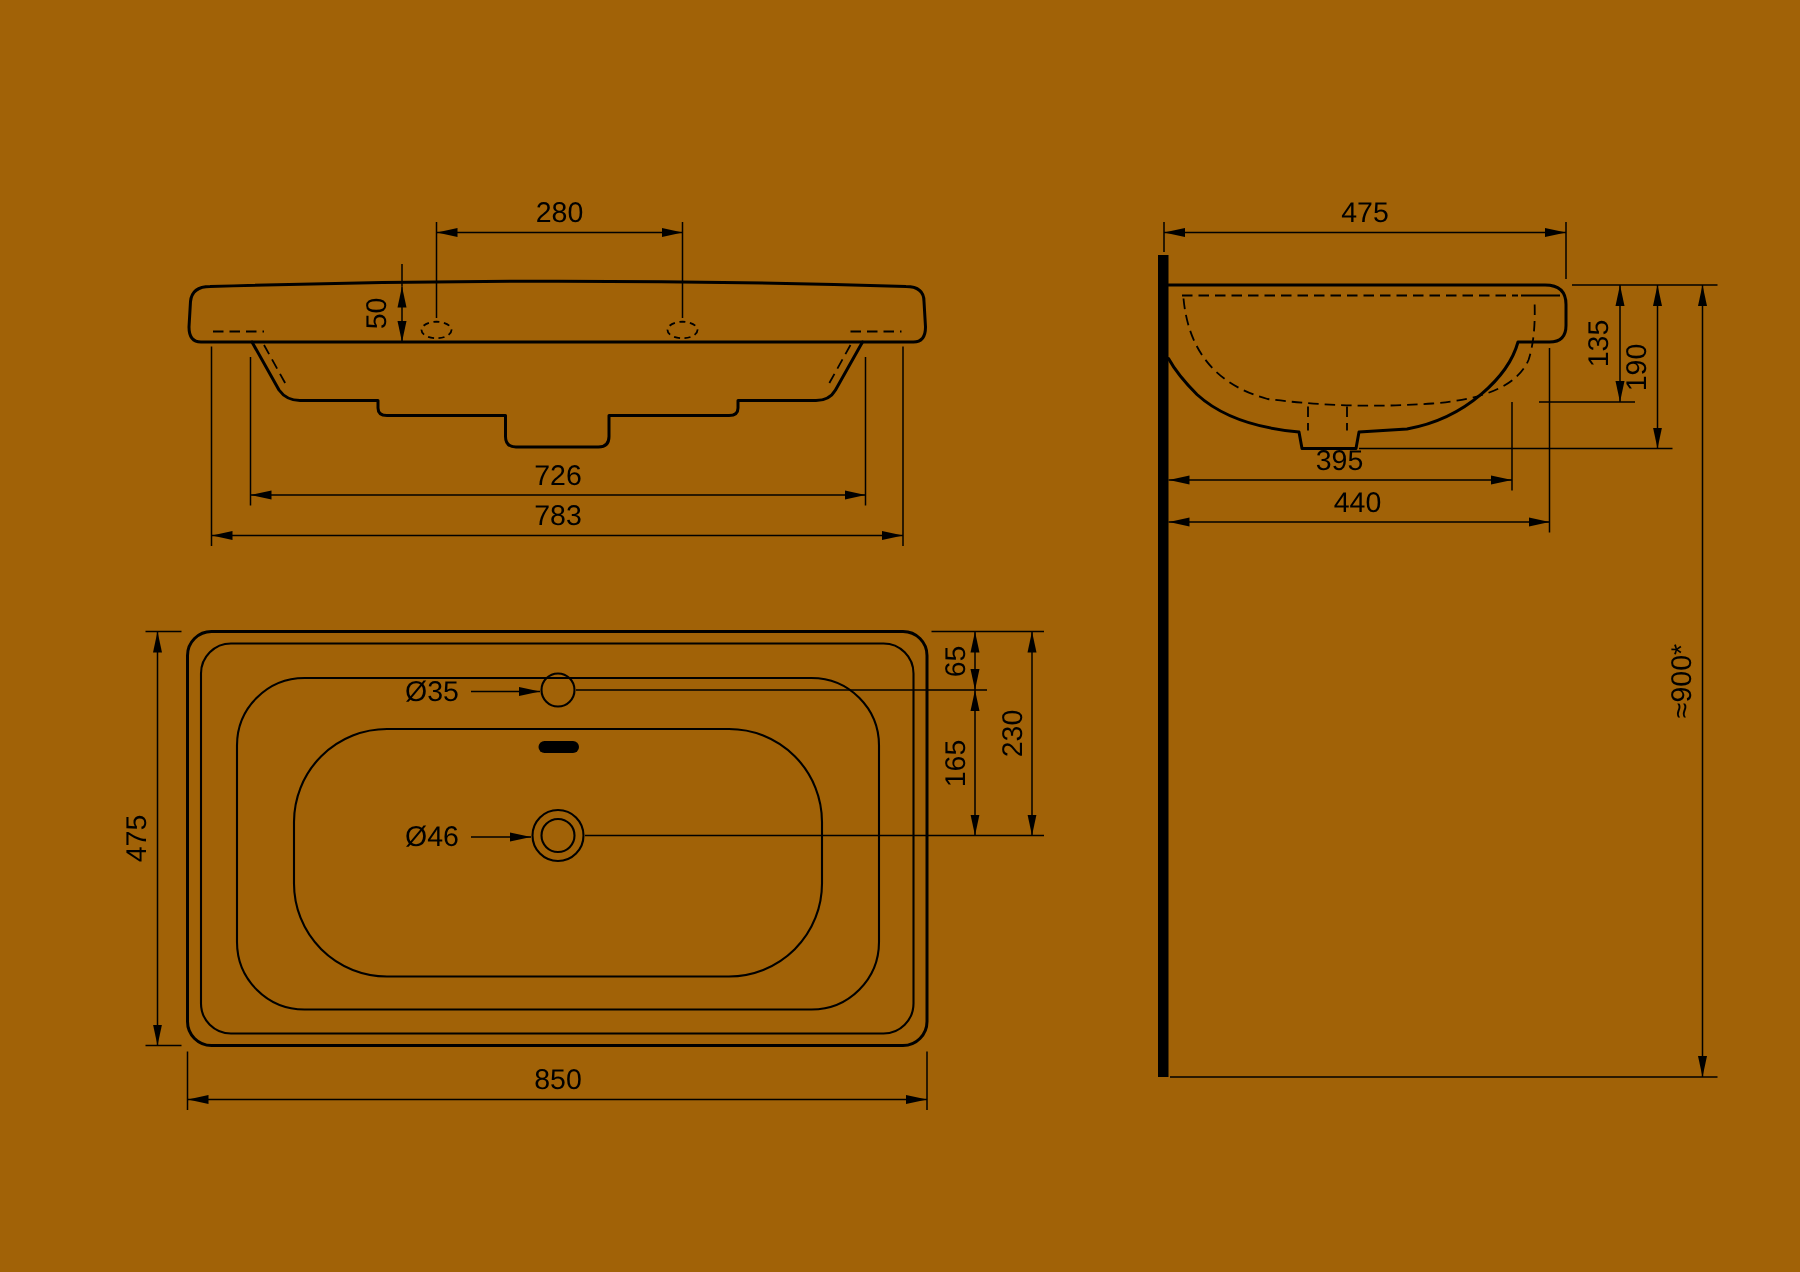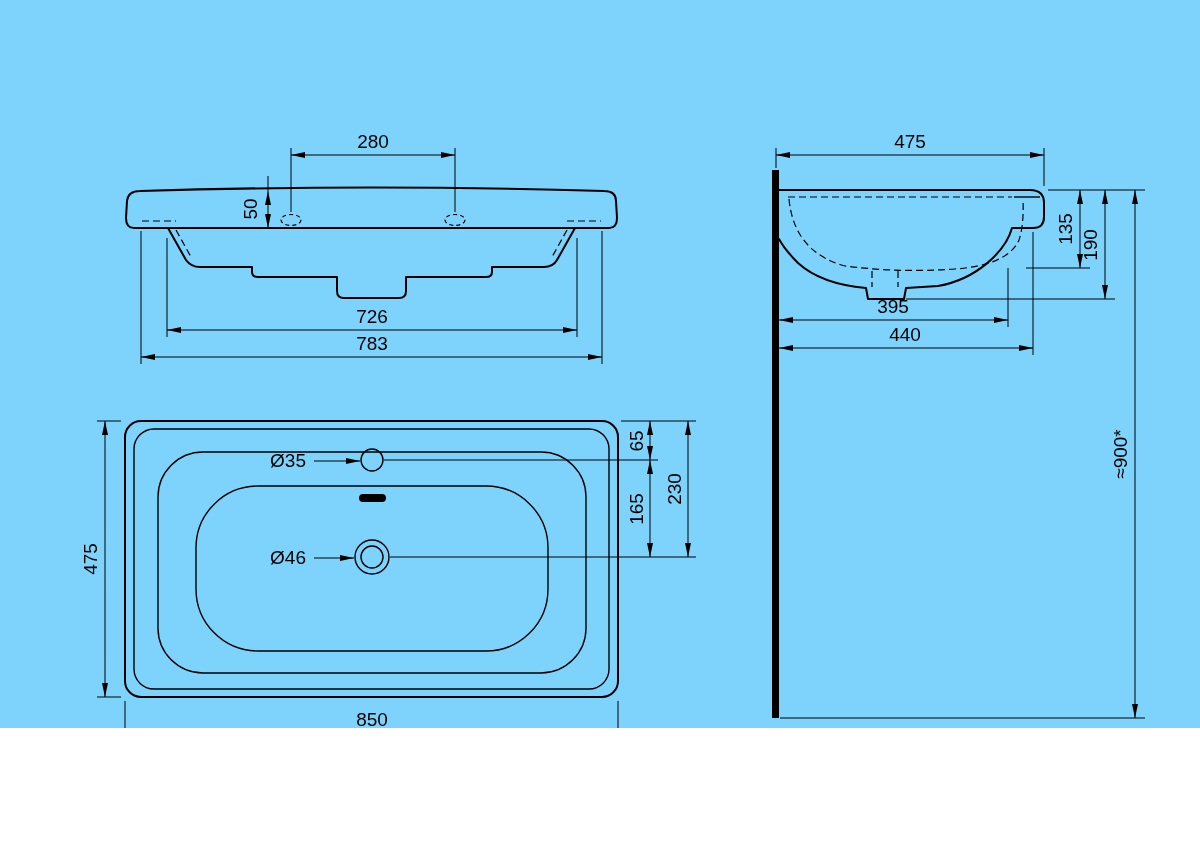--- a/index.html
+++ b/index.html
@@ -1,20 +1,20 @@
 <!DOCTYPE html>
 <html><head>
 <meta charset="utf-8">
 <style>
   html, body { margin: 0; padding: 0; background: #ffffff; }
   .stage {
     position: relative;
     width: 1200px;
-    height: 728px;
-    background: #7dd3fc;
+    height: 848px;
+    background: #a16207;
     overflow: hidden;
   }
   svg { display: block; }
   .obj  { fill: none; stroke: #000; stroke-width: 2;   stroke-linejoin: round; stroke-linecap: round; }
   .thin { fill: none; stroke: #000; stroke-width: 1.4; stroke-linejoin: round; }
   .hid  { fill: none; stroke: #000; stroke-width: 1.2; stroke-dasharray: 7 4; }
   .hid2 { fill: none; stroke: #000; stroke-width: 1.2; stroke-dasharray: 4 3; }
   .ext  { fill: none; stroke: #000; stroke-width: 1; }
   .dim  { fill: none; stroke: #000; stroke-width: 1; }
   text.d {

